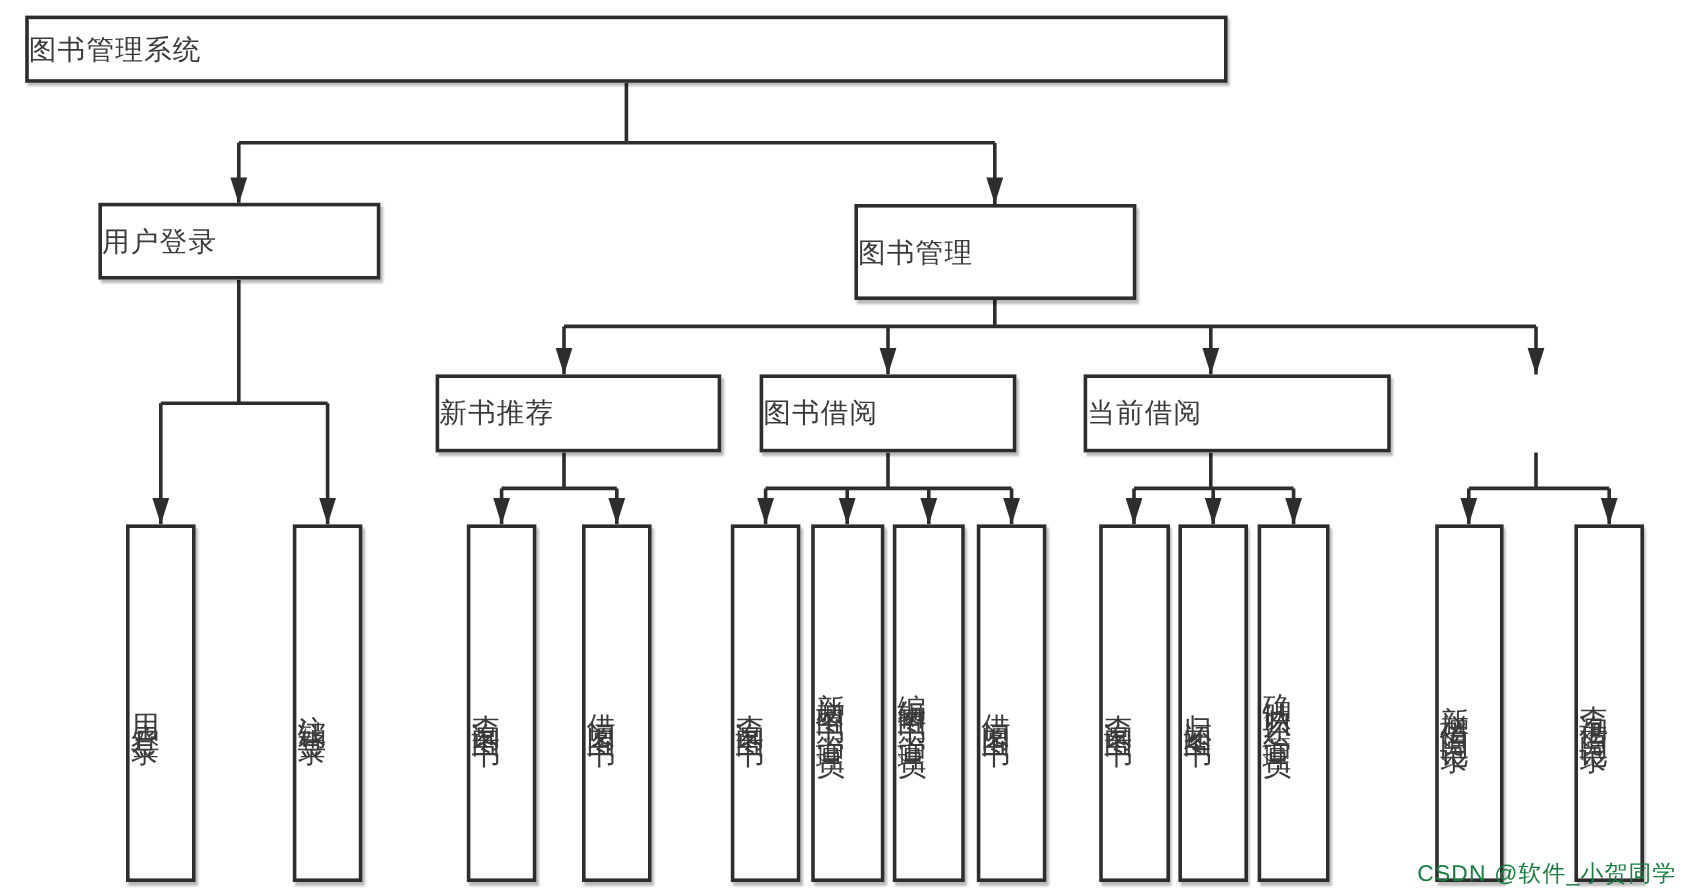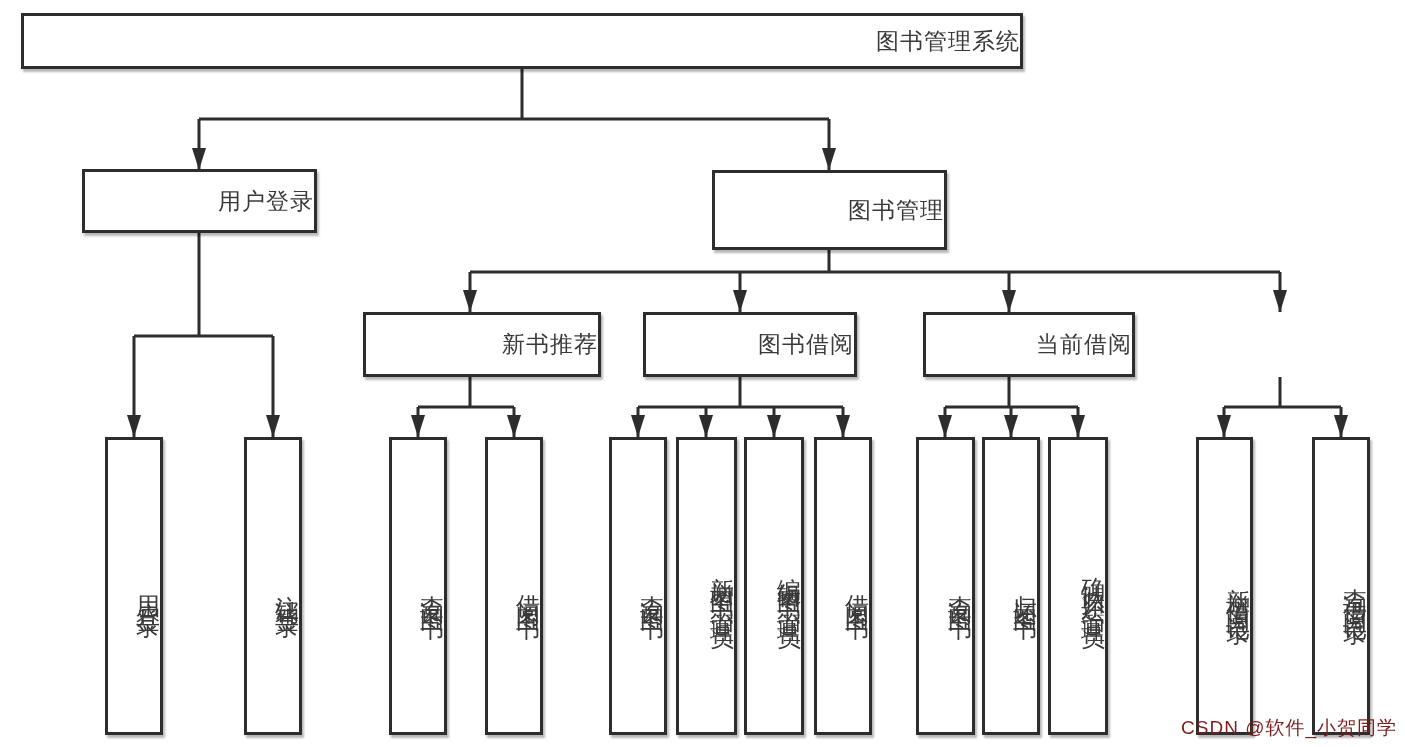--- a/index.html
+++ b/index.html
@@ -9,40 +9,40 @@
     background:#ffffff;
     font-family:"Liberation Sans","DejaVu Sans",sans-serif;
     overflow:hidden;
   }
   svg.connectors { position:absolute; left:0; top:0; width:1405px; height:747px; z-index:1; }
   .box {
     position:absolute;
     background:#ffffff;
     border:3px solid #2d2d2d;
     box-sizing:border-box;
-    display:flex; align-items:center; justify-content:flex-end;
+    display:flex; align-items:center; justify-content:flex-start;
     color:#3a3a3a;
     box-shadow:2px 3px 2px rgba(0,0,0,0.28);
     z-index:2;
   }
   .hlabel { font-size:23px; letter-spacing:1px; white-space:nowrap; }
   .vlabel {
     writing-mode:vertical-rl;
     text-orientation:mixed;
     font-size:24px;
     line-height:1;
     letter-spacing:7px;
     margin-bottom:-7px;
     white-space:nowrap;
   }
   .watermark {
     position:absolute;
     right:8px; bottom:6px;
     font-size:19px;
-    color:#7f1d1d;
+    color:#15803d;
     letter-spacing:1px;
     z-index:5;
     white-space:nowrap;
   }
 </style>
 </head>
 <body>
 
 <div class="canvas">
 
@@ -84,24 +84,24 @@
   <div class="box" style="left:82px; top:169px; width:235px; height:64px;">
     <span class="hlabel">用户登录</span>
   </div>
   <div class="box" style="left:712px; top:170px; width:235px; height:80px;">
     <span class="hlabel">图书管理</span>
   </div>
 
   <div class="box" style="left:363px; top:312px; width:238px; height:65px;">
     <span class="hlabel">新书推荐</span>
   </div>
-  <div class="box" style="left:633px; top:312px; width:214px; height:65px;margin-left:10px;">
+  <div class="box" style="left:633px; top:312px; width:214px; height:65px;">
     <span class="hlabel">图书借阅</span>
   </div>
-  <div class="box" style="left:923px; top:312px; width:212px; height:65px;padding-left:17px;">
+  <div class="box" style="left:903px; top:312px; width:256px; height:65px;">
     <span class="hlabel">当前借阅</span>
   </div>
 
   <div class="box" style="left:105px; top:437px; width:58px; height:298px;">
     <span class="vlabel">用户登录</span>
   </div>
   <div class="box" style="left:244px; top:437px; width:58px; height:298px;">
     <span class="vlabel">注销登录</span>
   </div>
 

